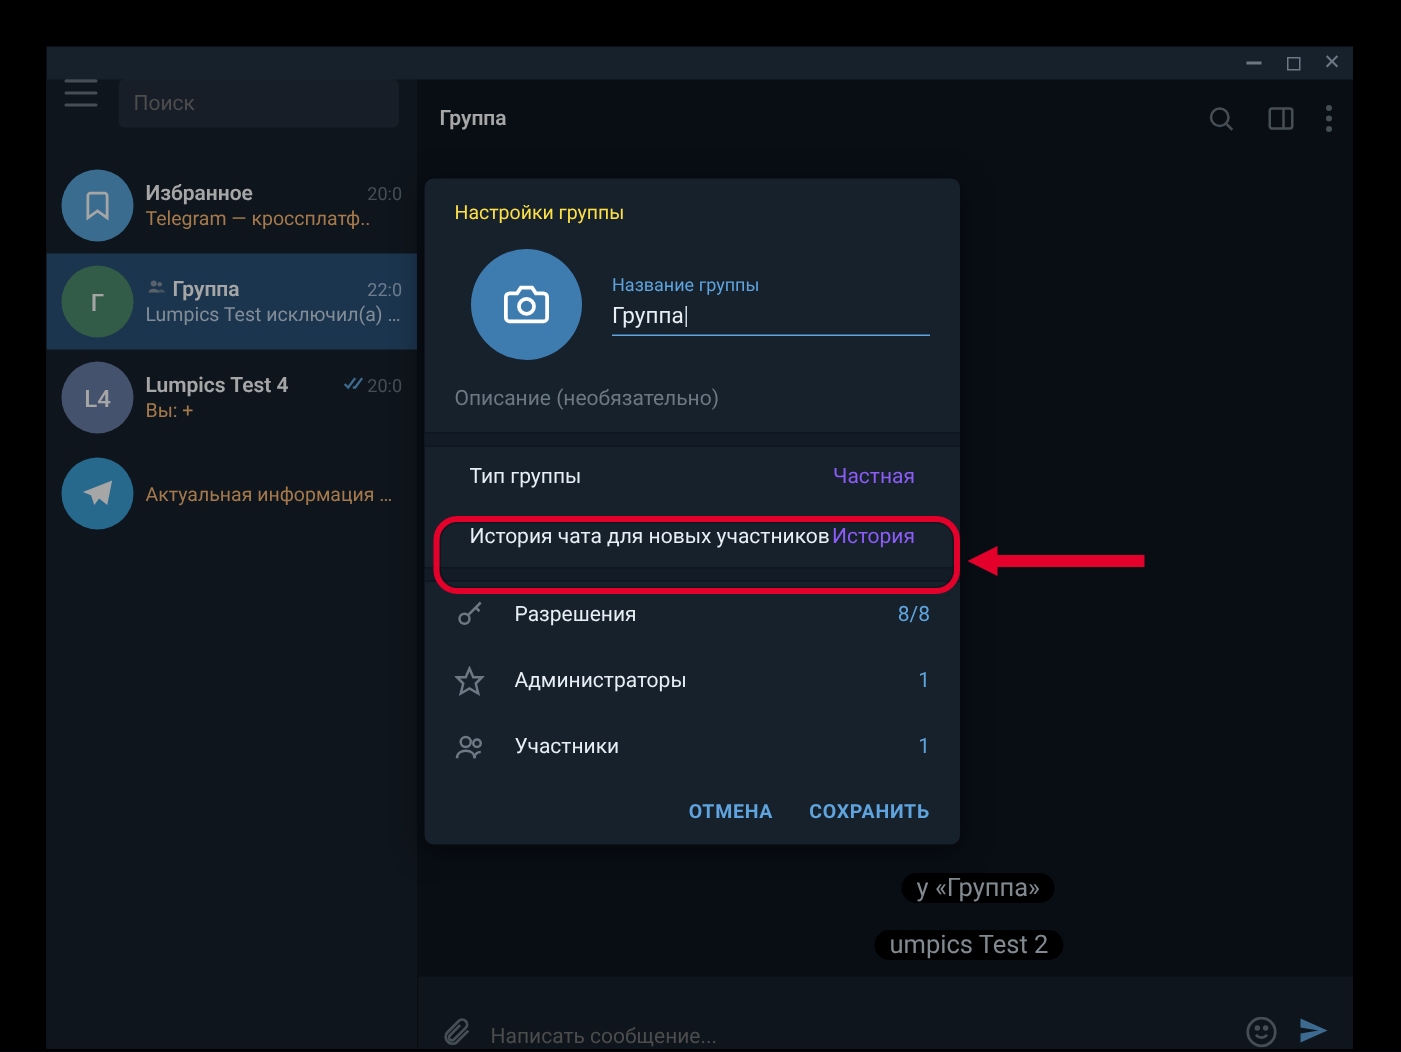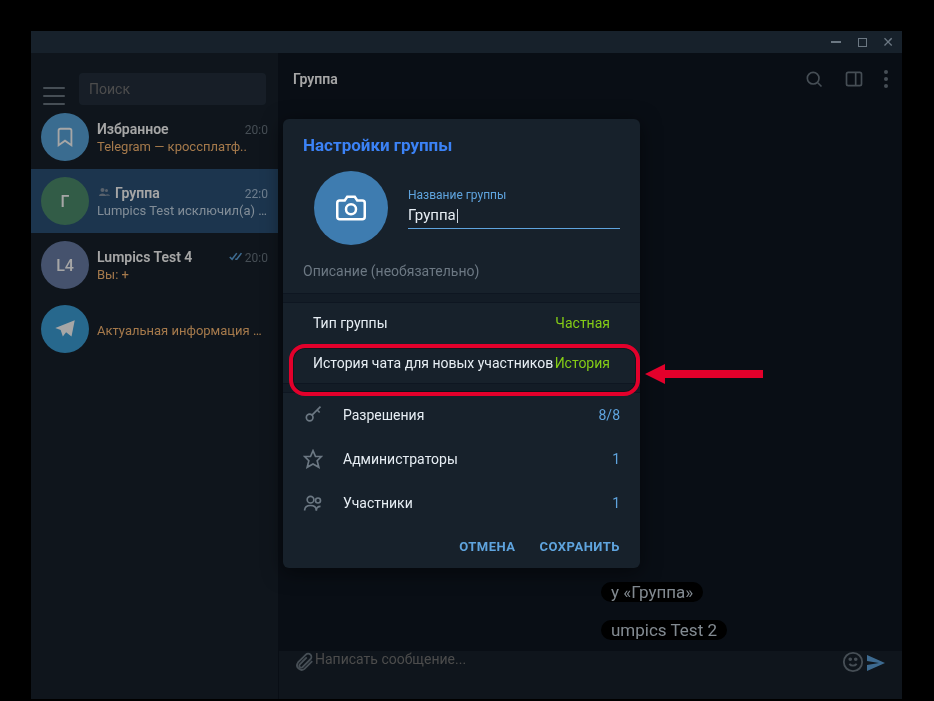--- a/index.html
+++ b/index.html
@@ -4,21 +4,21 @@
 <style>
   * { box-sizing: border-box; margin: 0; padding: 0; font-family: -apple-system, BlinkMacSystemFont, "Segoe UI", Roboto, "Helvetica Neue", Arial, sans-serif; }
   body { background:#000; width:934px; height:701px; overflow:hidden; position:relative; }
   .app-window { position:absolute; left:31px; top:31px; width:871px; height:668px; background:#17212b; display:flex; flex-direction:column; }
   
   .titlebar { height:22px; display:flex; justify-content:flex-end; align-items:center; padding-right:6px; gap:10px; color:#6c7883; }
   .tb-btn { width:16px; height:16px; display:flex; align-items:center; justify-content:center; font-size:14px; }
   
   .main { flex:1; display:flex; min-height:0; position:relative; }
   .sidebar { width:248px; background:#17212b; display:flex; flex-direction:column; border-right:1px solid #0e1621; }
-  .sidebar-top { display:flex; align-items:flex-end; height:52px; padding:0 12px; gap:14px; }
+  .sidebar-top { display:flex; align-items:flex-start; height:52px; padding:0 12px; gap:14px; }
   .hamburger { width:22px; height:18px; display:flex; flex-direction:column; justify-content:space-between; }
   .hamburger span { height:2px; background:#6c7883; border-radius:1px; }
   .search-box { flex:1; height:32px; background:#242f3d; border-radius:4px; display:flex; align-items:center; padding:0 10px; }
   .search-box input { background:transparent; border:none; outline:none; color:#8896a6; font-size:14px; width:100%; }
   .chat-list { flex:1; overflow:hidden; }
   .chat-item { height:64px; display:flex; align-items:center; padding:0 10px; gap:8px; position:relative; }
   .chat-item.active { background:#2b5278; }
   .chat-avatar { width:48px; height:48px; border-radius:50%; display:flex; align-items:center; justify-content:center; flex-shrink:0; color:#fff; font-size:16px; font-weight:500; }
   .chat-body { flex:1; min-width:0; }
   .chat-row { display:flex; justify-content:space-between; align-items:baseline; gap:6px; }
@@ -30,38 +30,38 @@
   .verified { color:#4fa6e2; font-size:12px; }
   
   .content { flex:1; background:#0e1621; display:flex; flex-direction:column; position:relative; }
   .content-header { height:52px; display:flex; align-items:center; justify-content:space-between; padding:0 14px; }
   .content-title { color:#fff; font-size:14px; font-weight:600; }
   .content-actions { display:flex; align-items:center; gap:20px; color:#6c7883; }
   .content-body { flex:1; position:relative; }
   
   .pill { position:absolute; background:#000000; color:#c8d4df; font-size:17px; border-radius:12px; padding:0 10px; white-space:nowrap; }
   
-  .composer { height:48px; display:flex; align-items:flex-start; padding:0 14px; background:#17212b; }
+  .composer { height:48px; display:flex; align-items:flex-end; padding:0 14px; gap:12px; background:#17212b; }
   .composer input { flex:1; background:transparent; border:none; outline:none; color:#6c7883; font-size:14px; }
   .composer-icon { color:#6c7883; }
   .send-icon { color:#5fa4de; }
   
   .overlay { position:absolute; left:0; top:0; right:0; bottom:0; background:rgba(0,0,0,0.35); }
   .modal { position:absolute; left:252px; top:66px; width:357px; background:#17212b; border-radius:6px; box-shadow:0 4px 20px rgba(0,0,0,0.5); display:flex; flex-direction:column; overflow:hidden; }
-  .modal-header { padding:16px 20px 10px 20px; color:#3b82f6; font-size:17px; font-weight:700; }
+  .modal-header { padding:16px 20px 10px 20px; color:#fde047; font-size:13px; font-weight:400; }
   .modal-top { display:flex; align-items:center; padding:6px 20px 18px 20px; gap:20px;margin-left:11px; }
   .photo-circle { width:74px; height:74px; border-radius:50%; background:#3e7cb0; display:flex; align-items:center; justify-content:center; color:#fff; flex-shrink:0;}
   .name-field { flex:1; }
   .name-label { color:#5fa4de; font-size:12px; margin-bottom:2px; }
   .name-input { color:#e7eef4; font-size:15px; border:none; border-bottom:1px solid #5fa4de; background:transparent; outline:none; width:100%; padding:2px 0 4px 0; }
   .desc-label { color:#6c7883; font-size:14px; padding:0 20px 14px 20px; }
   .sep { height:10px; background:#131c26; border-top:1px solid #0e1621; border-bottom:1px solid #0e1621; }
   .row { display:flex; justify-content:space-between; align-items:flex-end; padding:12px 30px; font-size:14px; }
   .row-label { color:#e7eef4; }
-  .row-value { color:#84cc16; }
+  .row-value { color:#8b5cf6; }
   .menu-row { display:flex; align-items:center; padding:12px 20px; gap:20px; font-size:14px; }
   .menu-icon { color:#6c7883; width:20px; display:flex; align-items:center; justify-content:center; }
   .menu-label { flex:1; color:#e7eef4; }
   .menu-value { color:#5fa4de; }
   .modal-buttons { display:flex; justify-content:flex-end; gap:24px; padding:14px 20px; }
   .modal-btn { color:#5fa4de; font-size:13px; font-weight:700; letter-spacing:0.5px; background:none; border:none; cursor:pointer; }
   
   .callout { position:absolute; border:4px solid #e3002b; border-radius:16px; box-shadow:0 0 0 1px rgba(0,0,0,0.3) inset; pointer-events:none; }
   .arrow-wrap { position:absolute; display:flex; align-items:center; }
   .min-icon { width:10px; height:1.5px; background:#6c7883; display:block; }
@@ -183,21 +183,21 @@
           <svg width="4" height="18" viewBox="0 0 4 18" fill="#6c7883">
               <circle cx="2" cy="2" r="2"></circle>
               <circle cx="2" cy="9" r="2"></circle>
               <circle cx="2" cy="16" r="2"></circle>
             </svg>
         </div>
       </div>
       <div class="content-body">
         <div id="pills-container">
             <div class="pill" style="left: 322px; top: 477px;">у «Группа»</div>
-            <div class="pill" style="left: 322px; top: 515px;">umpics Test 2</div>
+            <div class="pill" style="left: 304px; top: 515px;">umpics Test 2</div>
           </div>
       </div>
       <div class="composer">
         <svg class="composer-icon" width="22" height="22" viewBox="0 0 24 24" fill="none" stroke="#6c7883" stroke-width="2">
             <path d="M21 11l-8.5 8.5a5 5 0 01-7-7L14 4a3.5 3.5 0 015 5l-8.5 8.5a2 2 0 01-3-3L15 7"></path>
           </svg>
         <input type="text" placeholder="Написать сообщение..." style="">
         <svg class="composer-icon" width="22" height="22" viewBox="0 0 24 24" fill="none" stroke="#6c7883" stroke-width="2">
             <circle cx="12" cy="12" r="10"></circle>
             <path d="M8 14s1.5 2 4 2 4-2 4-2"></path>

